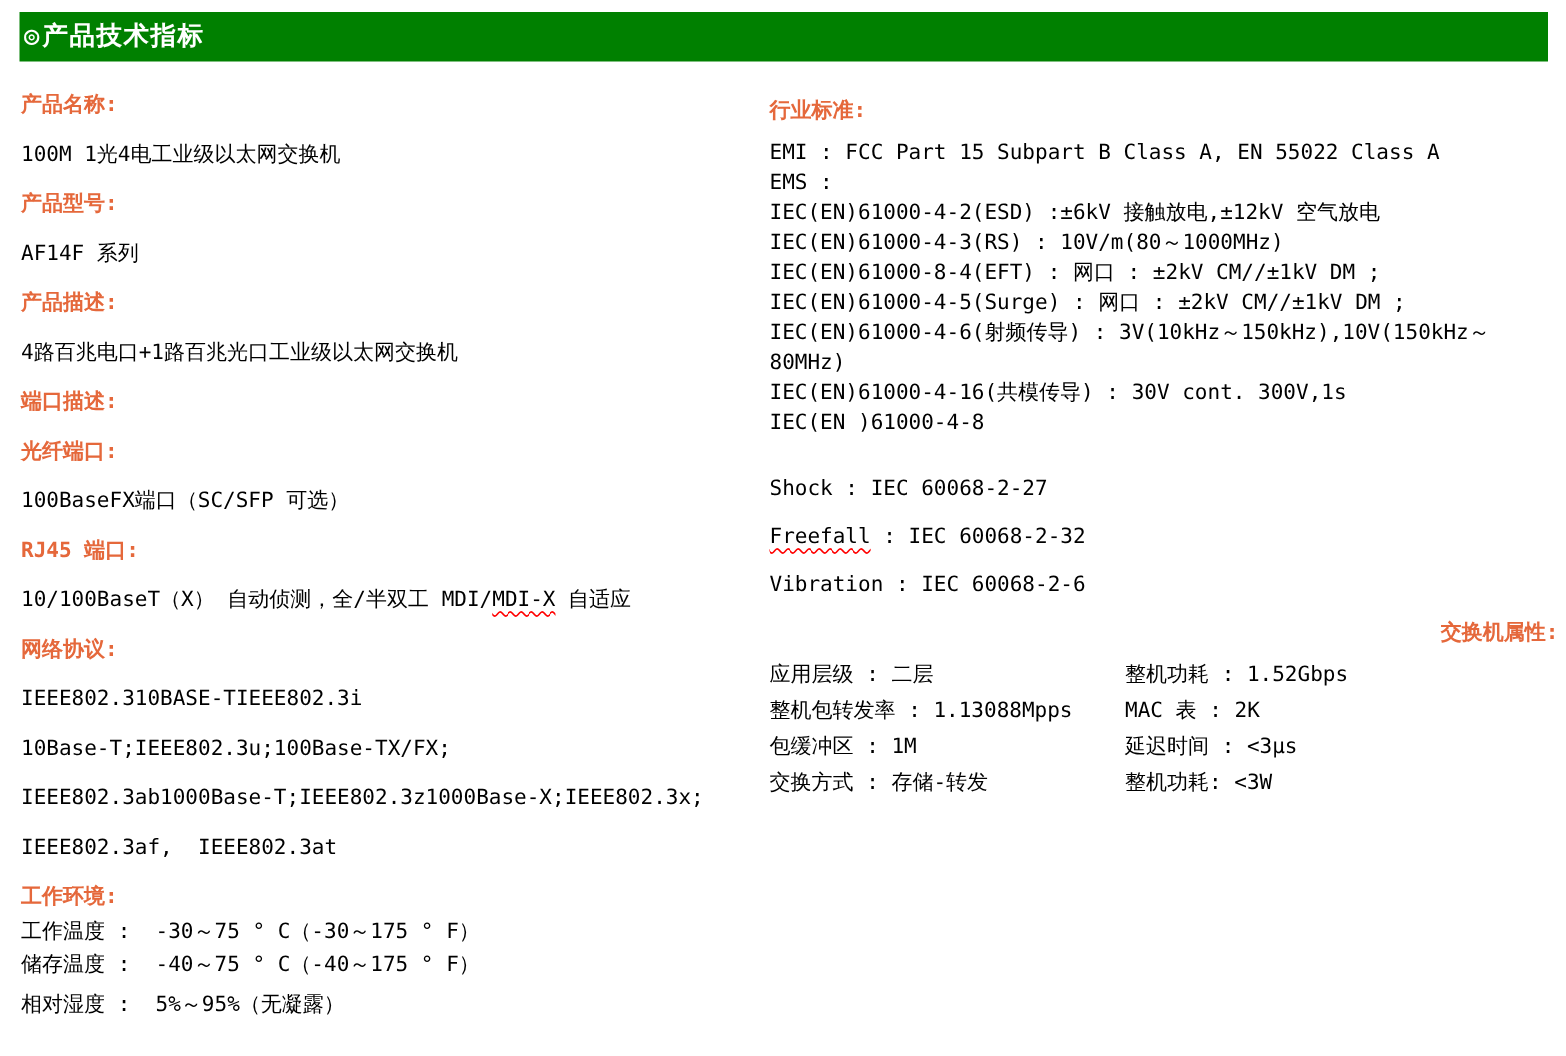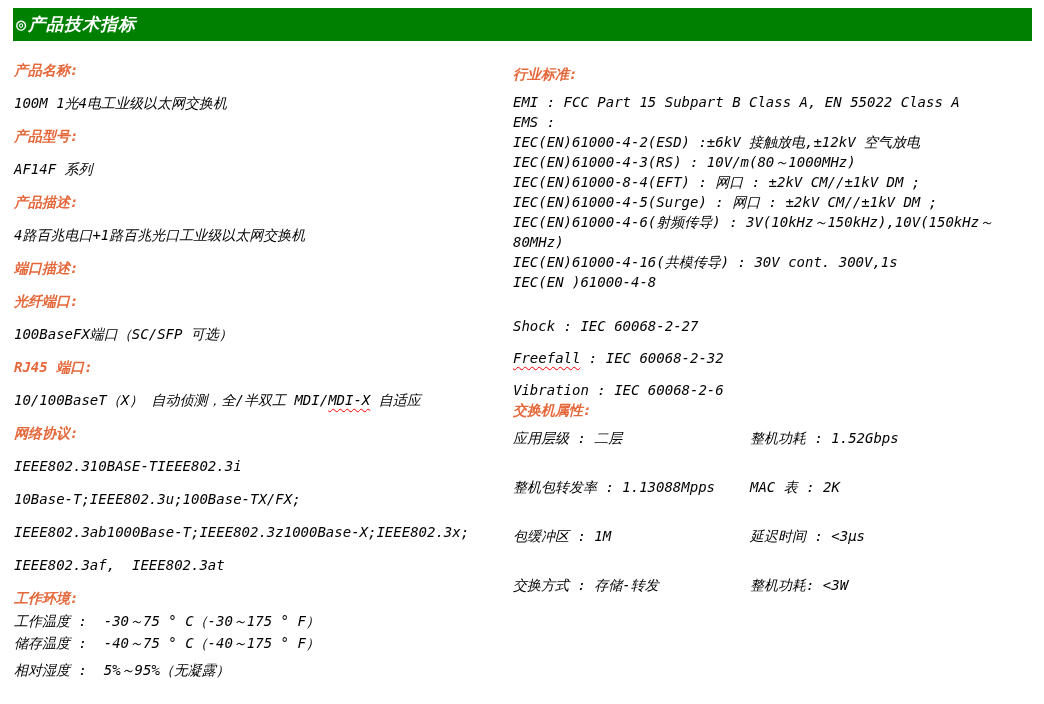--- a/index.html
+++ b/index.html
@@ -4,21 +4,21 @@
 <style>
   * { margin: 0; padding: 0; box-sizing: border-box; }
   html, body { background: #ffffff; }
   body {
     width: 1044px; height: 704px;
     font-family: "DejaVu Sans Mono", "DejaVu Sans", monospace;
     color: #000000;
     position: relative;
     overflow: hidden;
   }
-  .page { position: relative; width: 1044px; height: 584px; background: #ffffff; font-style: italic; }
+  .page { position: relative; width: 1044px; height: 584px; background: #ffffff; }
 
   
   .header-bar {
     position: absolute; left: 13px; top: 8px;
     width: 1019px; height: 33px;
     background: #008000;
     color: #ffffff;
     font-size: 17px; font-weight: bold;
     line-height: 33px;
     padding-left: 3px;
@@ -55,25 +55,25 @@
   .env .line { line-height: 22px; margin: 0; }
   .env .line.last { margin-top: 5px; }
 
   
   .col-right .hd { margin-bottom: 8px; }
   .tight .line { margin: 0; line-height: 20px; }
   .spaced-shock     { margin: 24px 0 0 0; }
   .spaced           { margin: 12px 0 0 0; }
 
   
-  .props-hd { margin-bottom: 13px; }
+  .props-hd { margin-top: 12px; margin-bottom: 13px; text-align: right; }
   .props-grid {
     display: grid;
     grid-template-columns: 237px 1fr;
-    row-gap: 29px;
+    row-gap: 4px;
   }
   .props-grid .line { margin: 0; }
 </style>
 </head>
 <body>
 
 <div class="page">
 
   <div class="header-bar">
     <span class="icon-glyph">◎</span><span>产品技术指标</span>

